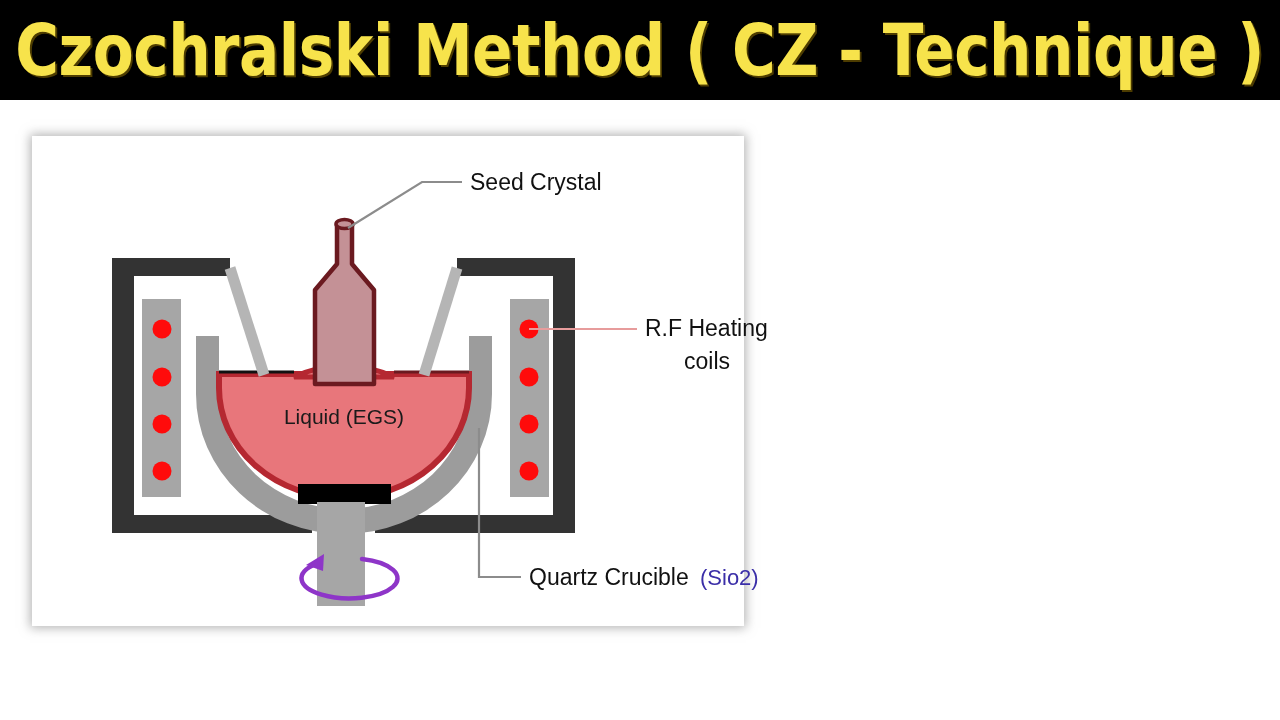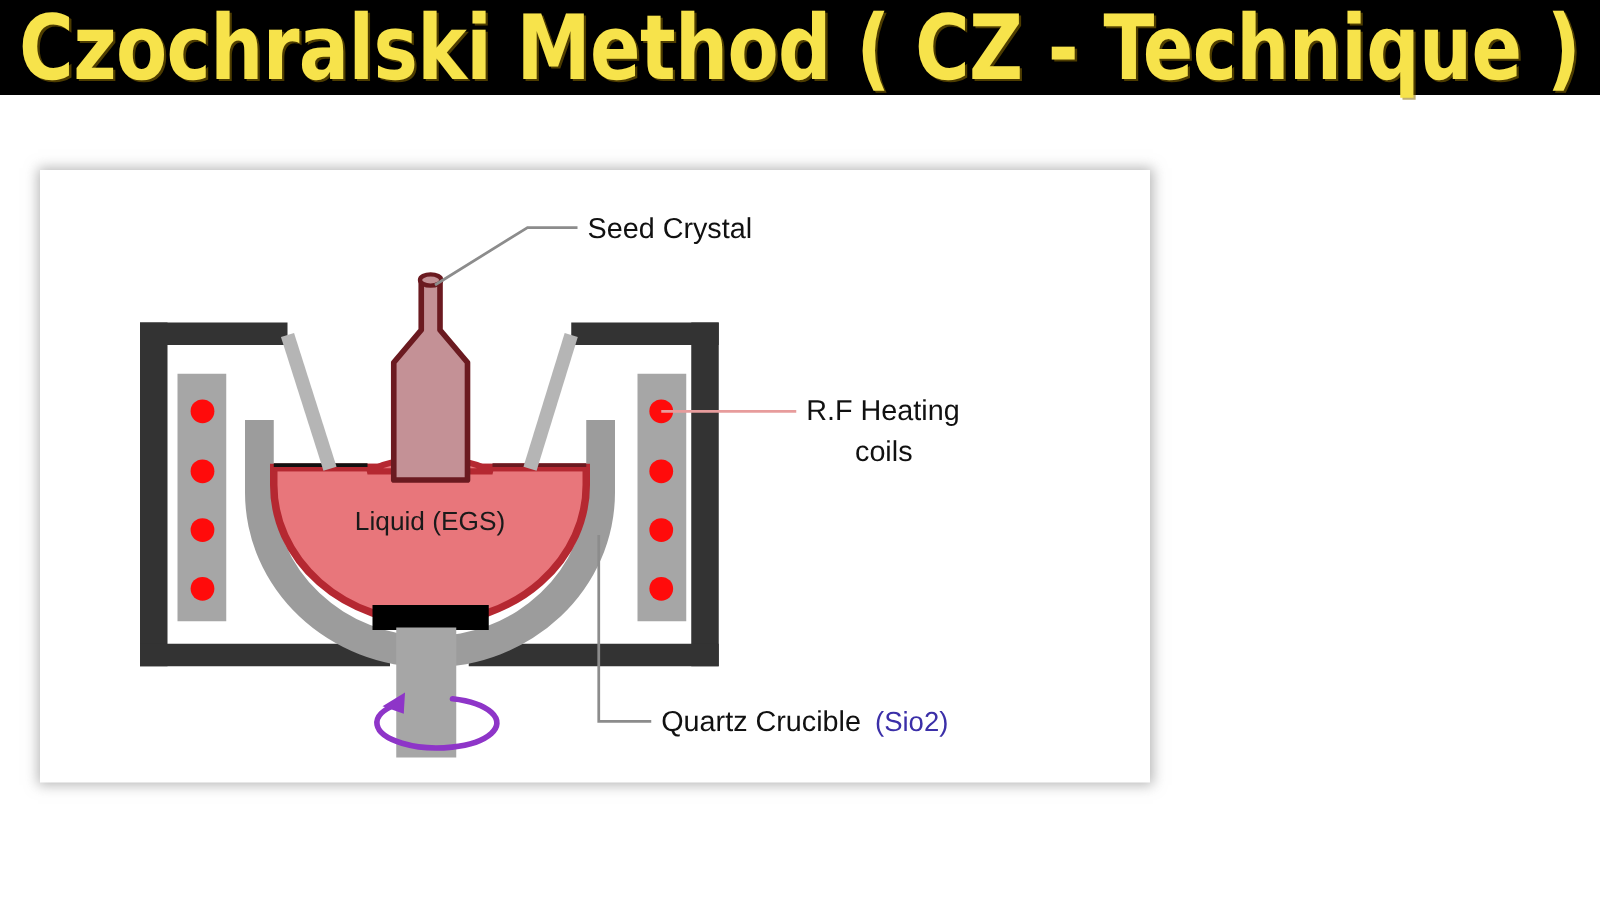--- a/index.html
+++ b/index.html
@@ -13,21 +13,21 @@
     overflow: hidden;
     font-family: "Liberation Sans", sans-serif;
     position: relative;
   }
 
   
   #title-bar {
     position: absolute;
     left: 0; top: 0;
     width: 1280px;
-    height: 76px;
+    height: 100px;
     background: #000000;
     display: flex;
     align-items: center;
     justify-content: center;
   }
   #title-text {
     color: #F7E34B;
     font-family: "Liberation Sans Narrow", "DejaVu Sans Condensed", "Liberation Sans", sans-serif;
     font-weight: bold;
     font-size: 72px;
@@ -46,21 +46,21 @@
     width: 1280px;
     height: 614px;
     background: #ffffff;
   }
 
   
   #diagram-panel {
     position: absolute;
     left: 32px;
     top: 30px;           
-    width: 888px;
+    width: 712px;
     height: 490px;
     background: #ffffff;
     box-shadow: 0 0 10px 2px rgba(120,120,120,0.55);
   }
   #diagram-svg {
     position: absolute;
     left: 0; top: 0;
     width: 820px;
     height: 490px;
     display: block;

